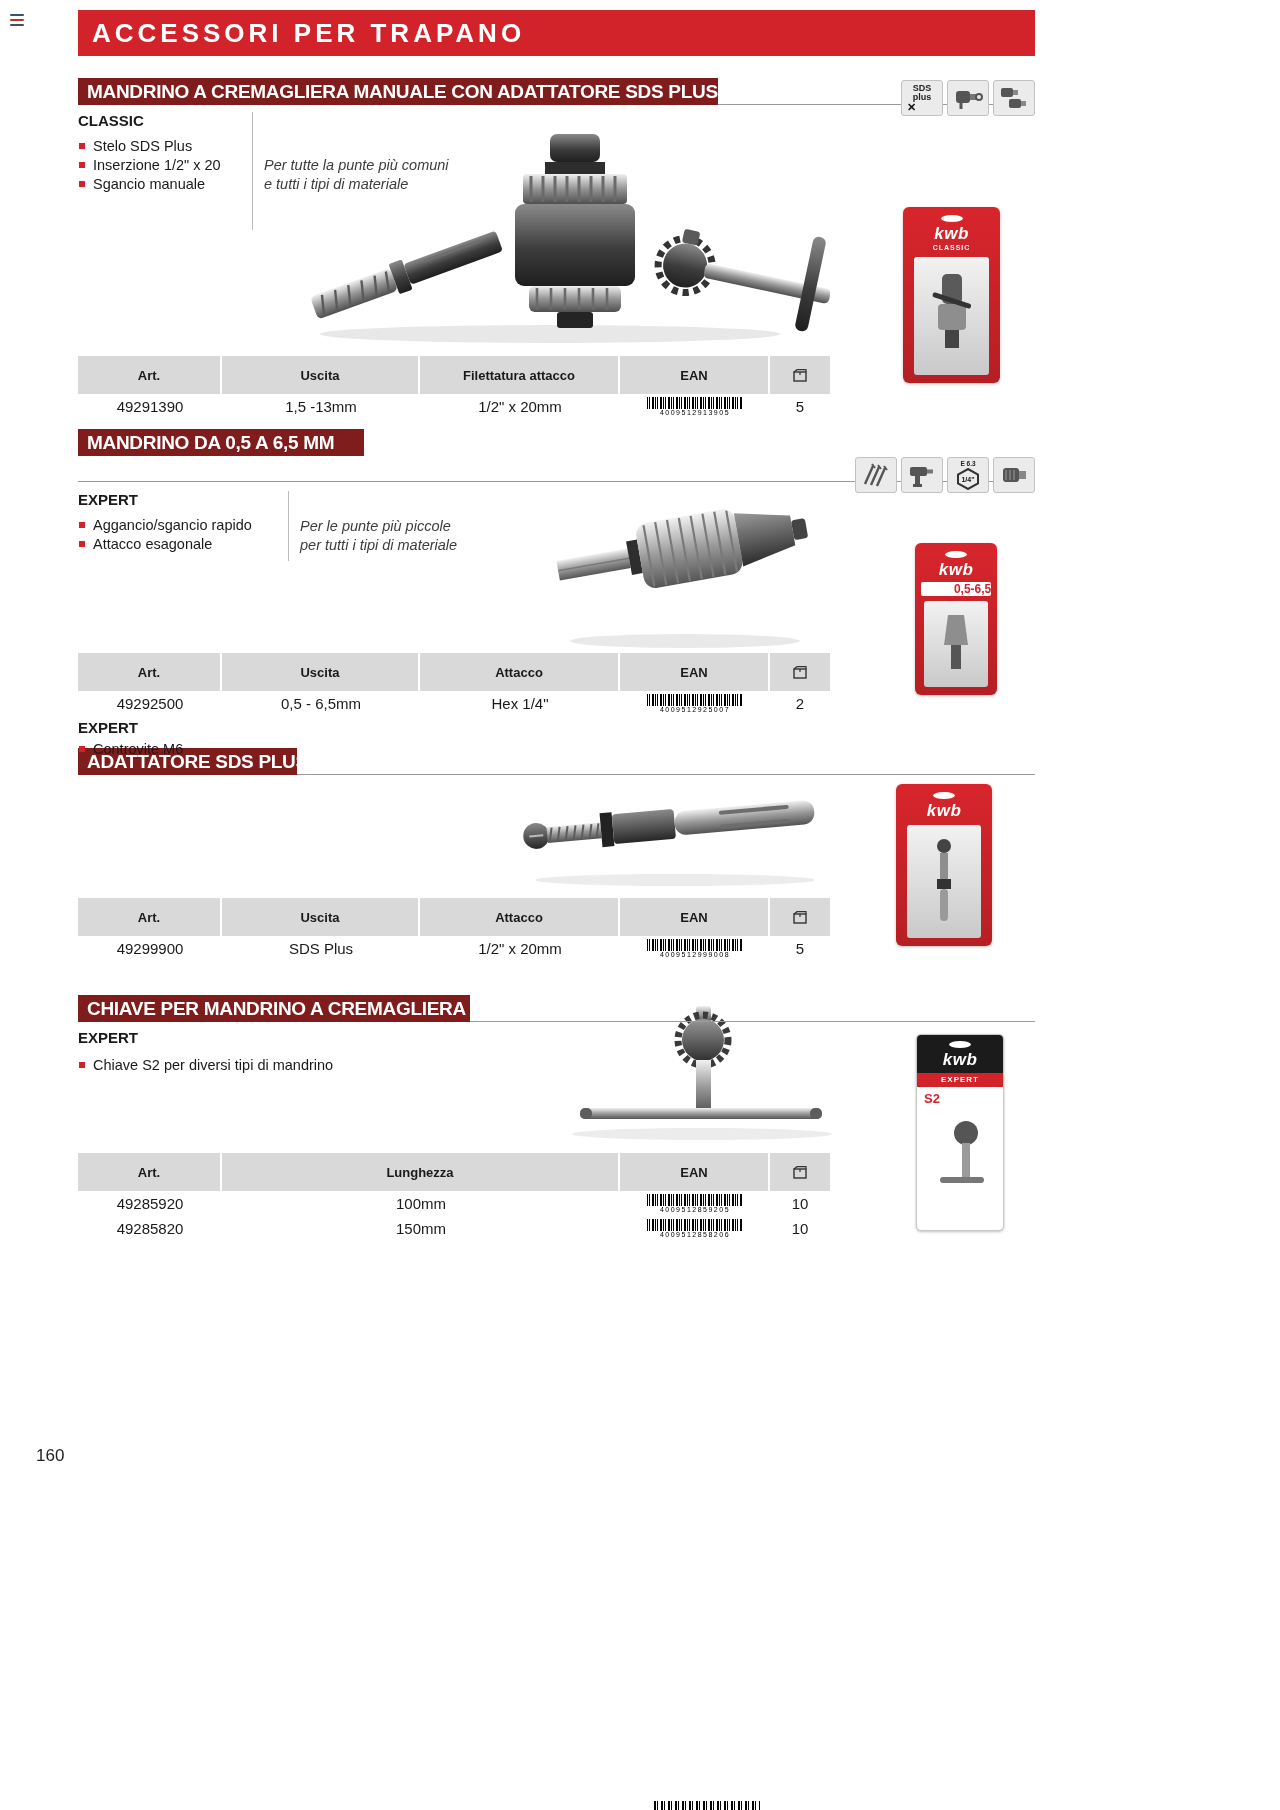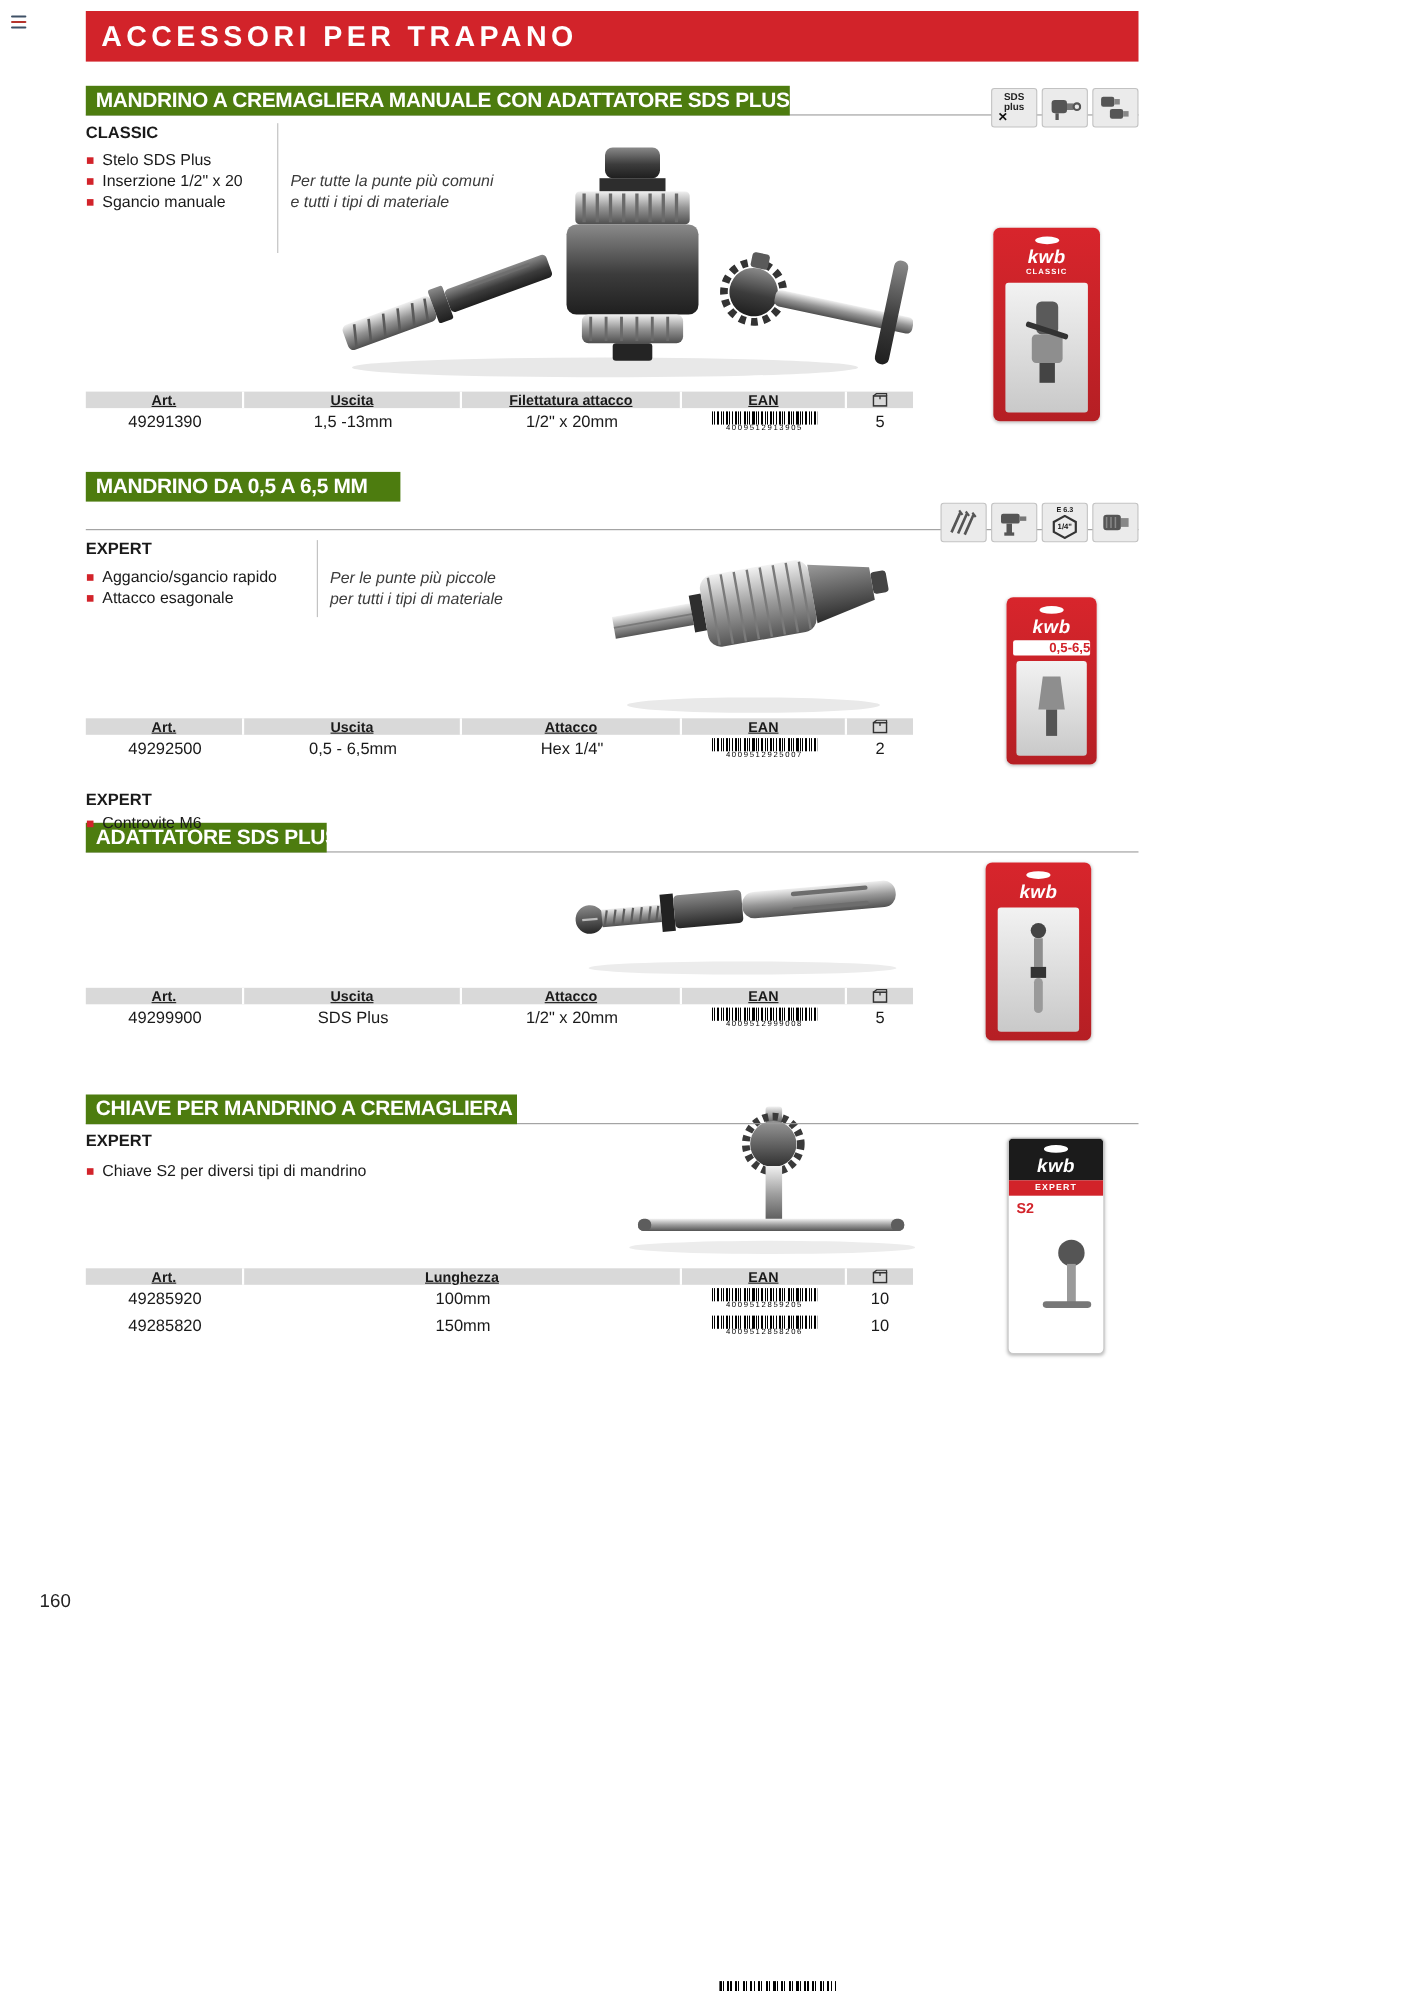--- a/index.html
+++ b/index.html
@@ -9,41 +9,41 @@
   .abs { position:absolute; }
 
   .banner { left:78px; top:10px; width:957px; height:46px; background:#d2232a; color:#fff;
             font-weight:bold; font-size:26px; letter-spacing:4px; line-height:46px; padding-left:14px; white-space:nowrap; }
   .menu-icon { left:10px; top:14px; width:14px; height:12px; display:flex; flex-direction:column; justify-content:space-between; cursor:pointer; }
   .menu-icon span { display:block; height:2px; border-radius:1px; }
   .menu-icon span:nth-child(1){ background:#3f5166; }
   .menu-icon span:nth-child(2){ background:#b5342c; }
   .menu-icon span:nth-child(3){ background:#3f5166; }
 
-  .sec-bar { background:#4d7c0f; color:#fff; font-weight:bold; height:27px; line-height:27px;
+  .sec-bar { background:#7f1d1d; color:#fff; font-weight:bold; height:27px; line-height:27px;
              padding:0 9px; font-size:19px; white-space:nowrap; z-index:2; letter-spacing:-0.3px; }
   .rule { background:#9b9b9b; height:1px; z-index:1; }
   .grade { font-size:15px; font-weight:bold; }
   .bullets { list-style:none; }
   .bullets .bi { position:relative; padding-left:15px; font-size:14.5px; line-height:19px; white-space:nowrap; }
   .bullets .bi::before { content:""; position:absolute; left:1px; top:6px; width:6px; height:6px; background:#d2232a; }
   .note { font-style:italic; font-size:14.5px; line-height:19px; color:#3c3c3c; }
   .vline { width:1px; background:#bdbdbd; }
 
   .badges { display:flex; gap:4px; z-index:3; }
   .badge { width:42px; height:36px; background:#ebebeb; border:1px solid #c2c2c2; border-radius:3px;
            display:flex; flex-direction:column; align-items:center; justify-content:center; overflow:hidden; }
   .sds-line { font-size:9px; font-weight:bold; line-height:9px; color:#222; }
   .sds-x { font-size:11px; font-weight:bold; color:#111; line-height:11px; align-self:flex-start; padding-left:5px; }
   .hex-e { font-size:6.5px; font-weight:bold; line-height:8px; color:#222; }
   .hex-wrap { position:relative; width:26px; height:22px; }
   .hex-label { position:absolute; inset:0; display:flex; align-items:center; justify-content:center; font-size:7px; font-weight:bold; color:#111; }
 
   .tbl { width:752px; }
-  .thead { display:flex; height:15px;text-decoration:underline; }
+  .thead { display:flex; height:38px; }
   .th { background:#d9d9d9; font-weight:bold; font-size:13px; display:flex; align-items:center; justify-content:center; height:100%; border-right:2px solid #fff; }
   .th:last-child { border-right:none; }
   .trow { display:flex; height:25px; align-items:center; }
   .td { font-size:15px; display:flex; align-items:center; justify-content:center; flex-direction:column; }
   .w1 { width:144px; } .w2 { width:198px; } .w3 { width:200px; } .we { width:150px;text-align:center; } .wq { width:60px; }
   .w2l { width:398px; }
   .barcode { width:96px; height:12px;
     background:repeating-linear-gradient(90deg,#000 0 1px,#fff 1px 2px,#000 2px 3px,#fff 3px 5px,#000 5px 7px,#fff 7px 8px); }
   .ean-d { font-size:7px; letter-spacing:1.5px; line-height:8px; color:#000; white-space:nowrap; }
 
@@ -54,21 +54,21 @@
   .pack-variant { color:#fff; font-size:7px; font-weight:bold; letter-spacing:1px; line-height:9px; }
   .pack-window { flex:1; width:78%; background:linear-gradient(180deg,#f2f2f2,#c9c9c9); margin:5px 0 8px; border-radius:3px;
                  display:flex; align-items:center; justify-content:center; }
   .pack-band { width:86%; background:#fff; border-radius:2px; color:#d2232a; font-weight:bold; font-size:12px;
                text-align:right; line-height:14px; margin-top:3px; }
 
   .pack4 { background:#fff; border:1px solid #c9c9c9; border-radius:5px; box-shadow:0 1px 3px rgba(0,0,0,.25);
            display:flex; flex-direction:column; align-items:center; overflow:hidden; }
   .p4-top { width:100%; background:#1b1b1b; display:flex; flex-direction:column; align-items:center; padding:6px 0 4px; }
   .p4-red { width:100%; background:#d2232a; color:#fff; font-weight:bold; font-size:8px; letter-spacing:1px; text-align:center; line-height:14px; }
-  .p4-body { flex:1; width:100%; display:flex; align-items:center; padding-top:4px; }
+  .p4-body { flex:1; width:100%; display:flex; flex-direction:column; align-items:center; padding-top:4px; }
   .p4-size { color:#d2232a; font-weight:bold; font-size:13px; line-height:16px; align-self:flex-start; padding-left:7px; }
 
   .page-num { font-size:17px; color:#222; }
   .edge-code { height:9px; width:106px;
     background:repeating-linear-gradient(90deg,#000 0 2px,#fff 2px 3px,#000 3px 4px,#fff 4px 7px); }
 </style>
 </head>
 <body>
 
 <div class="canvas">

